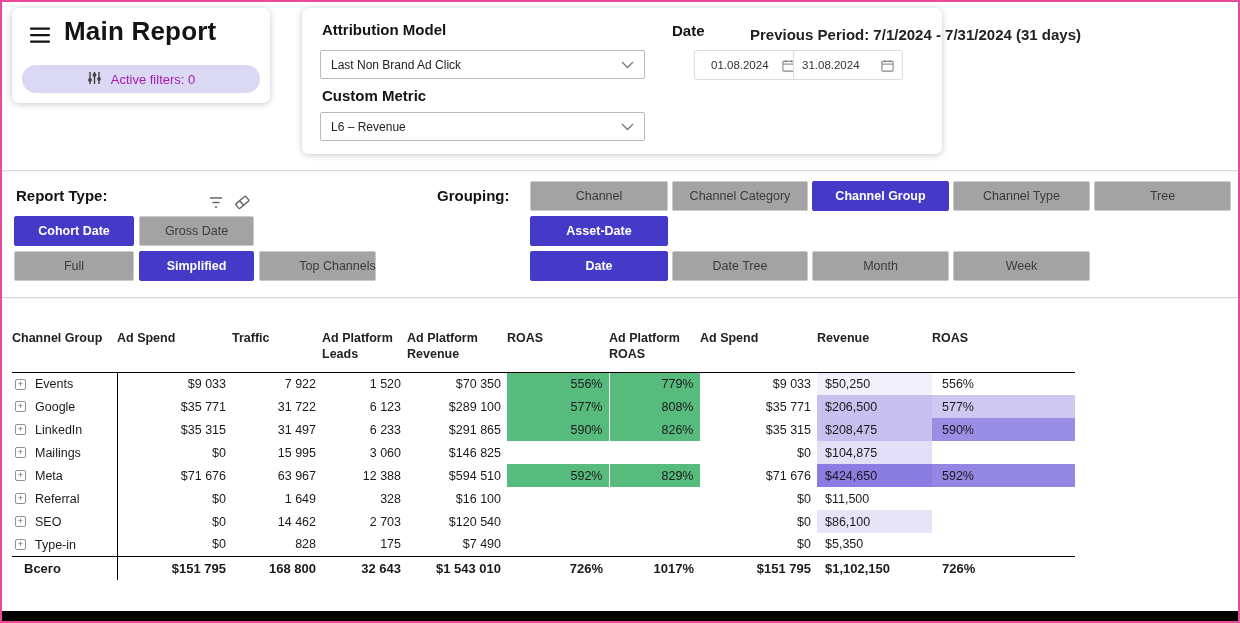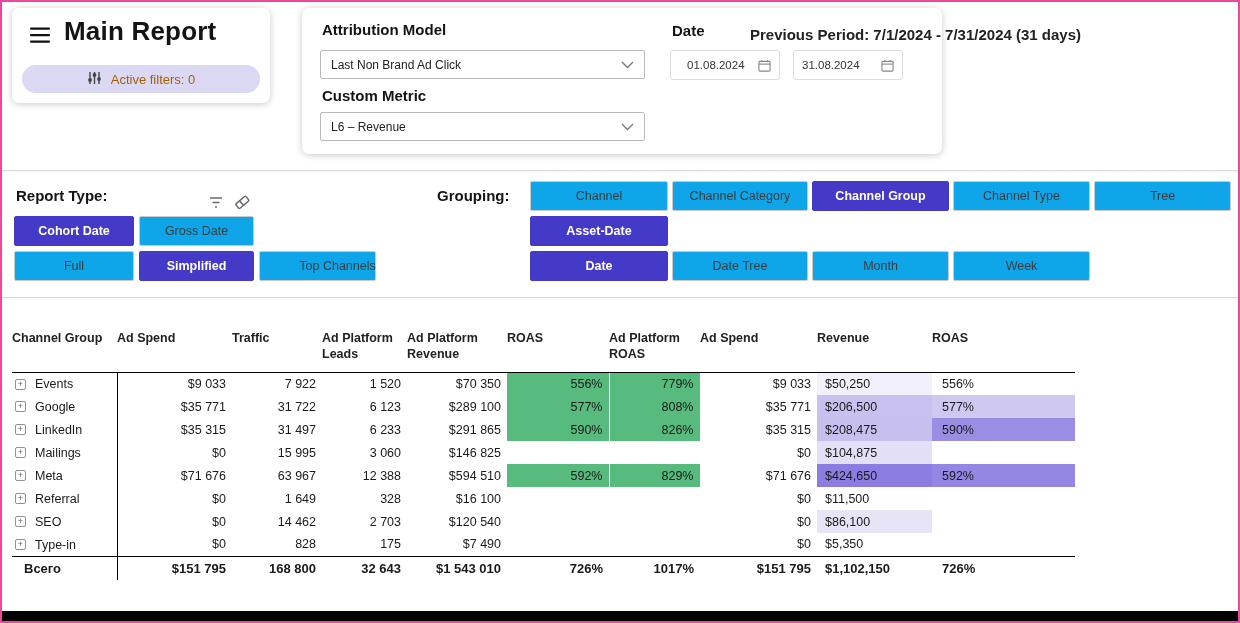--- a/index.html
+++ b/index.html
@@ -12,60 +12,60 @@
   .bottom-bar { position:absolute; left:0; right:0; bottom:0; height:10px; background:#000; }
 
   
   .card { position:absolute; background:#fff; border-radius:7px; box-shadow:0 1px 7px rgba(0,0,0,.22); }
   .card-main { left:10px; top:6px; width:258px; height:95px; }
   .hamburger { position:absolute; left:18px; top:19px; }
   .title { position:absolute; left:52px; top:8px; margin:0; font-size:26px; font-weight:600; color:#141414; letter-spacing:.2px; }
   .filters-pill {
     position:absolute; left:10px; top:57px; width:238px; height:28px; border-radius:14px;
     background:var(--pill-bg,#dbd8f3); display:flex; align-items:center; justify-content:center;
-    gap:9px; font-size:13px; color:#a16207; cursor:pointer;
+    gap:9px; font-size:13px; color:#a21caf; cursor:pointer;
   }
   .card-controls { left:300px; top:6px; width:640px; height:146px; }
   .control-label { position:absolute; font-size:15px; font-weight:700; color:#141414; }
   .lbl-attr   { left:20px; top:13px; }
   .lbl-metric { left:20px; top:79px; }
   .lbl-date   { left:370px; top:14px; }
   .prev-period { position:absolute; left:448px; top:18px; font-size:15px; font-weight:700; color:#222; white-space:nowrap; }
   .select {
     position:absolute; width:325px; height:29px; border:1px solid #b9b9b9; border-radius:2px;
     display:flex; align-items:center; justify-content:space-between; padding:0 10px;
     font-size:12px; color:#222; cursor:pointer; background:#fff;
   }
   .select-attr   { left:18px; top:42px; }
   .select-metric { left:18px; top:104px; }
   .date-input {
     position:absolute; width:110px; height:30px; border:1px solid #dcdcdc; border-radius:3px;
     display:flex; align-items:center; justify-content:space-between; padding:0 8px;
     font-size:11.5px; color:#333; cursor:pointer; background:#fff;
   }
-  .date-start { left:368px; top:42px;padding-left:16px; }
+  .date-start { left:392px; top:42px;padding-left:16px; }
   .date-end   { left:491px; top:42px; }
 
   
   .divider { position:absolute; left:0; right:0; height:1px; background:#d8d8d8; box-shadow:0 1px 2px rgba(0,0,0,.07); }
   .divider-1 { top:168px; }
   .divider-2 { top:295px; }
   .section-label { position:absolute; font-size:15px; font-weight:700; color:#141414; }
   .rt-label  { left:14px;  top:185px; }
   .grp-label { left:435px; top:185px; }
   .icon-funnel { position:absolute; left:205px; top:193px; cursor:pointer; }
   .icon-eraser { position:absolute; left:231px; top:191px; cursor:pointer; }
   .btn-row { position:absolute; display:flex; gap:5px; }
   #rt-row-1 { left:12px; top:214px; }
   #rt-row-2 { left:12px; top:249px; }
   #grp-row-1 { left:528px; top:179px; gap:4px; }
   #grp-row-2 { left:528px; top:214px; gap:4px; }
   #grp-row-3 { left:528px; top:249px; gap:4px; }
   .btn {
-    height:30px; border:1px solid #c9c9c9; border-radius:2px; background:#0ea5e9;
+    height:30px; border:1px solid #c9c9c9; border-radius:2px; background:#a3a3a3;
     display:flex; align-items:center; justify-content:center;
     font-size:12.5px; color:#3c3c3c; cursor:pointer; white-space:nowrap;
   }
   .btn.active { background:var(--accent,#4539c8); border-color:var(--accent,#4539c8); color:#fff; font-weight:700; }
 
   
   .report-table { position:absolute; left:10px; top:324px; width:1063px; border-collapse:collapse; table-layout:fixed; }
   .report-table thead th {
     font-size:12.5px; font-weight:700; color:#222; text-align:left; vertical-align:top;
     height:46px; padding:4px 0 0 0; border-bottom:1px solid #000; white-space:nowrap; overflow:visible; line-height:1.3;

